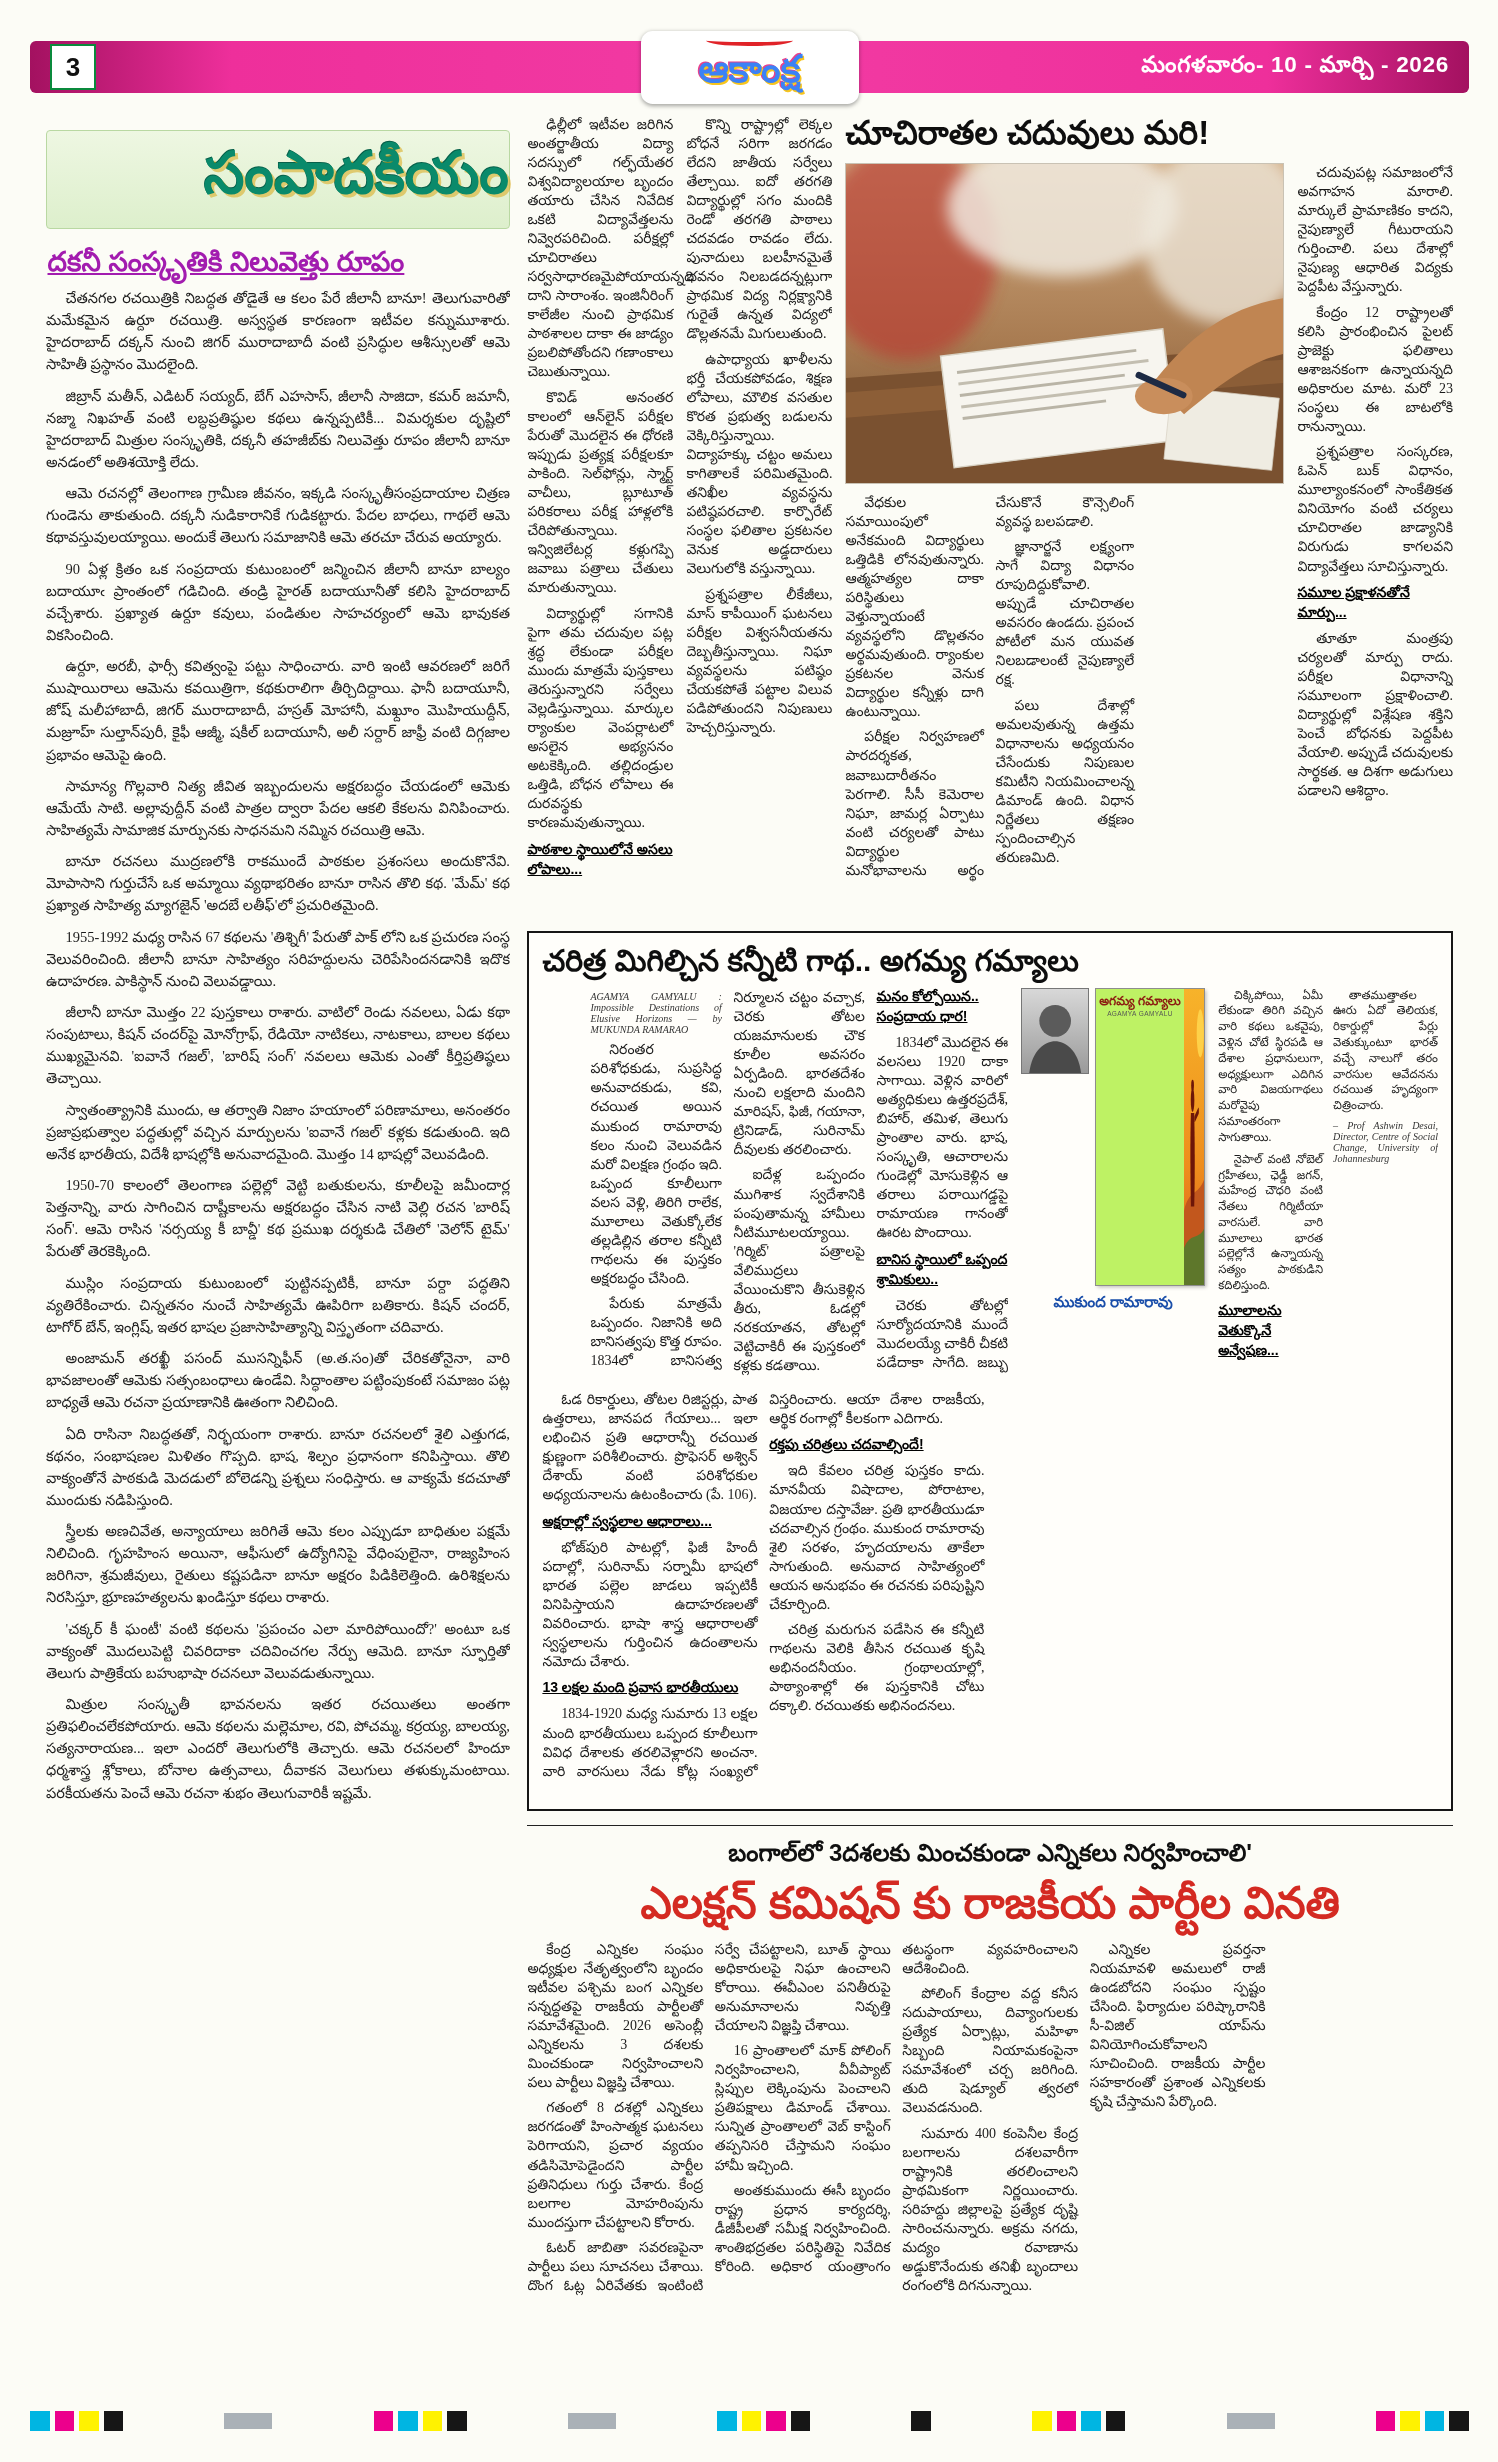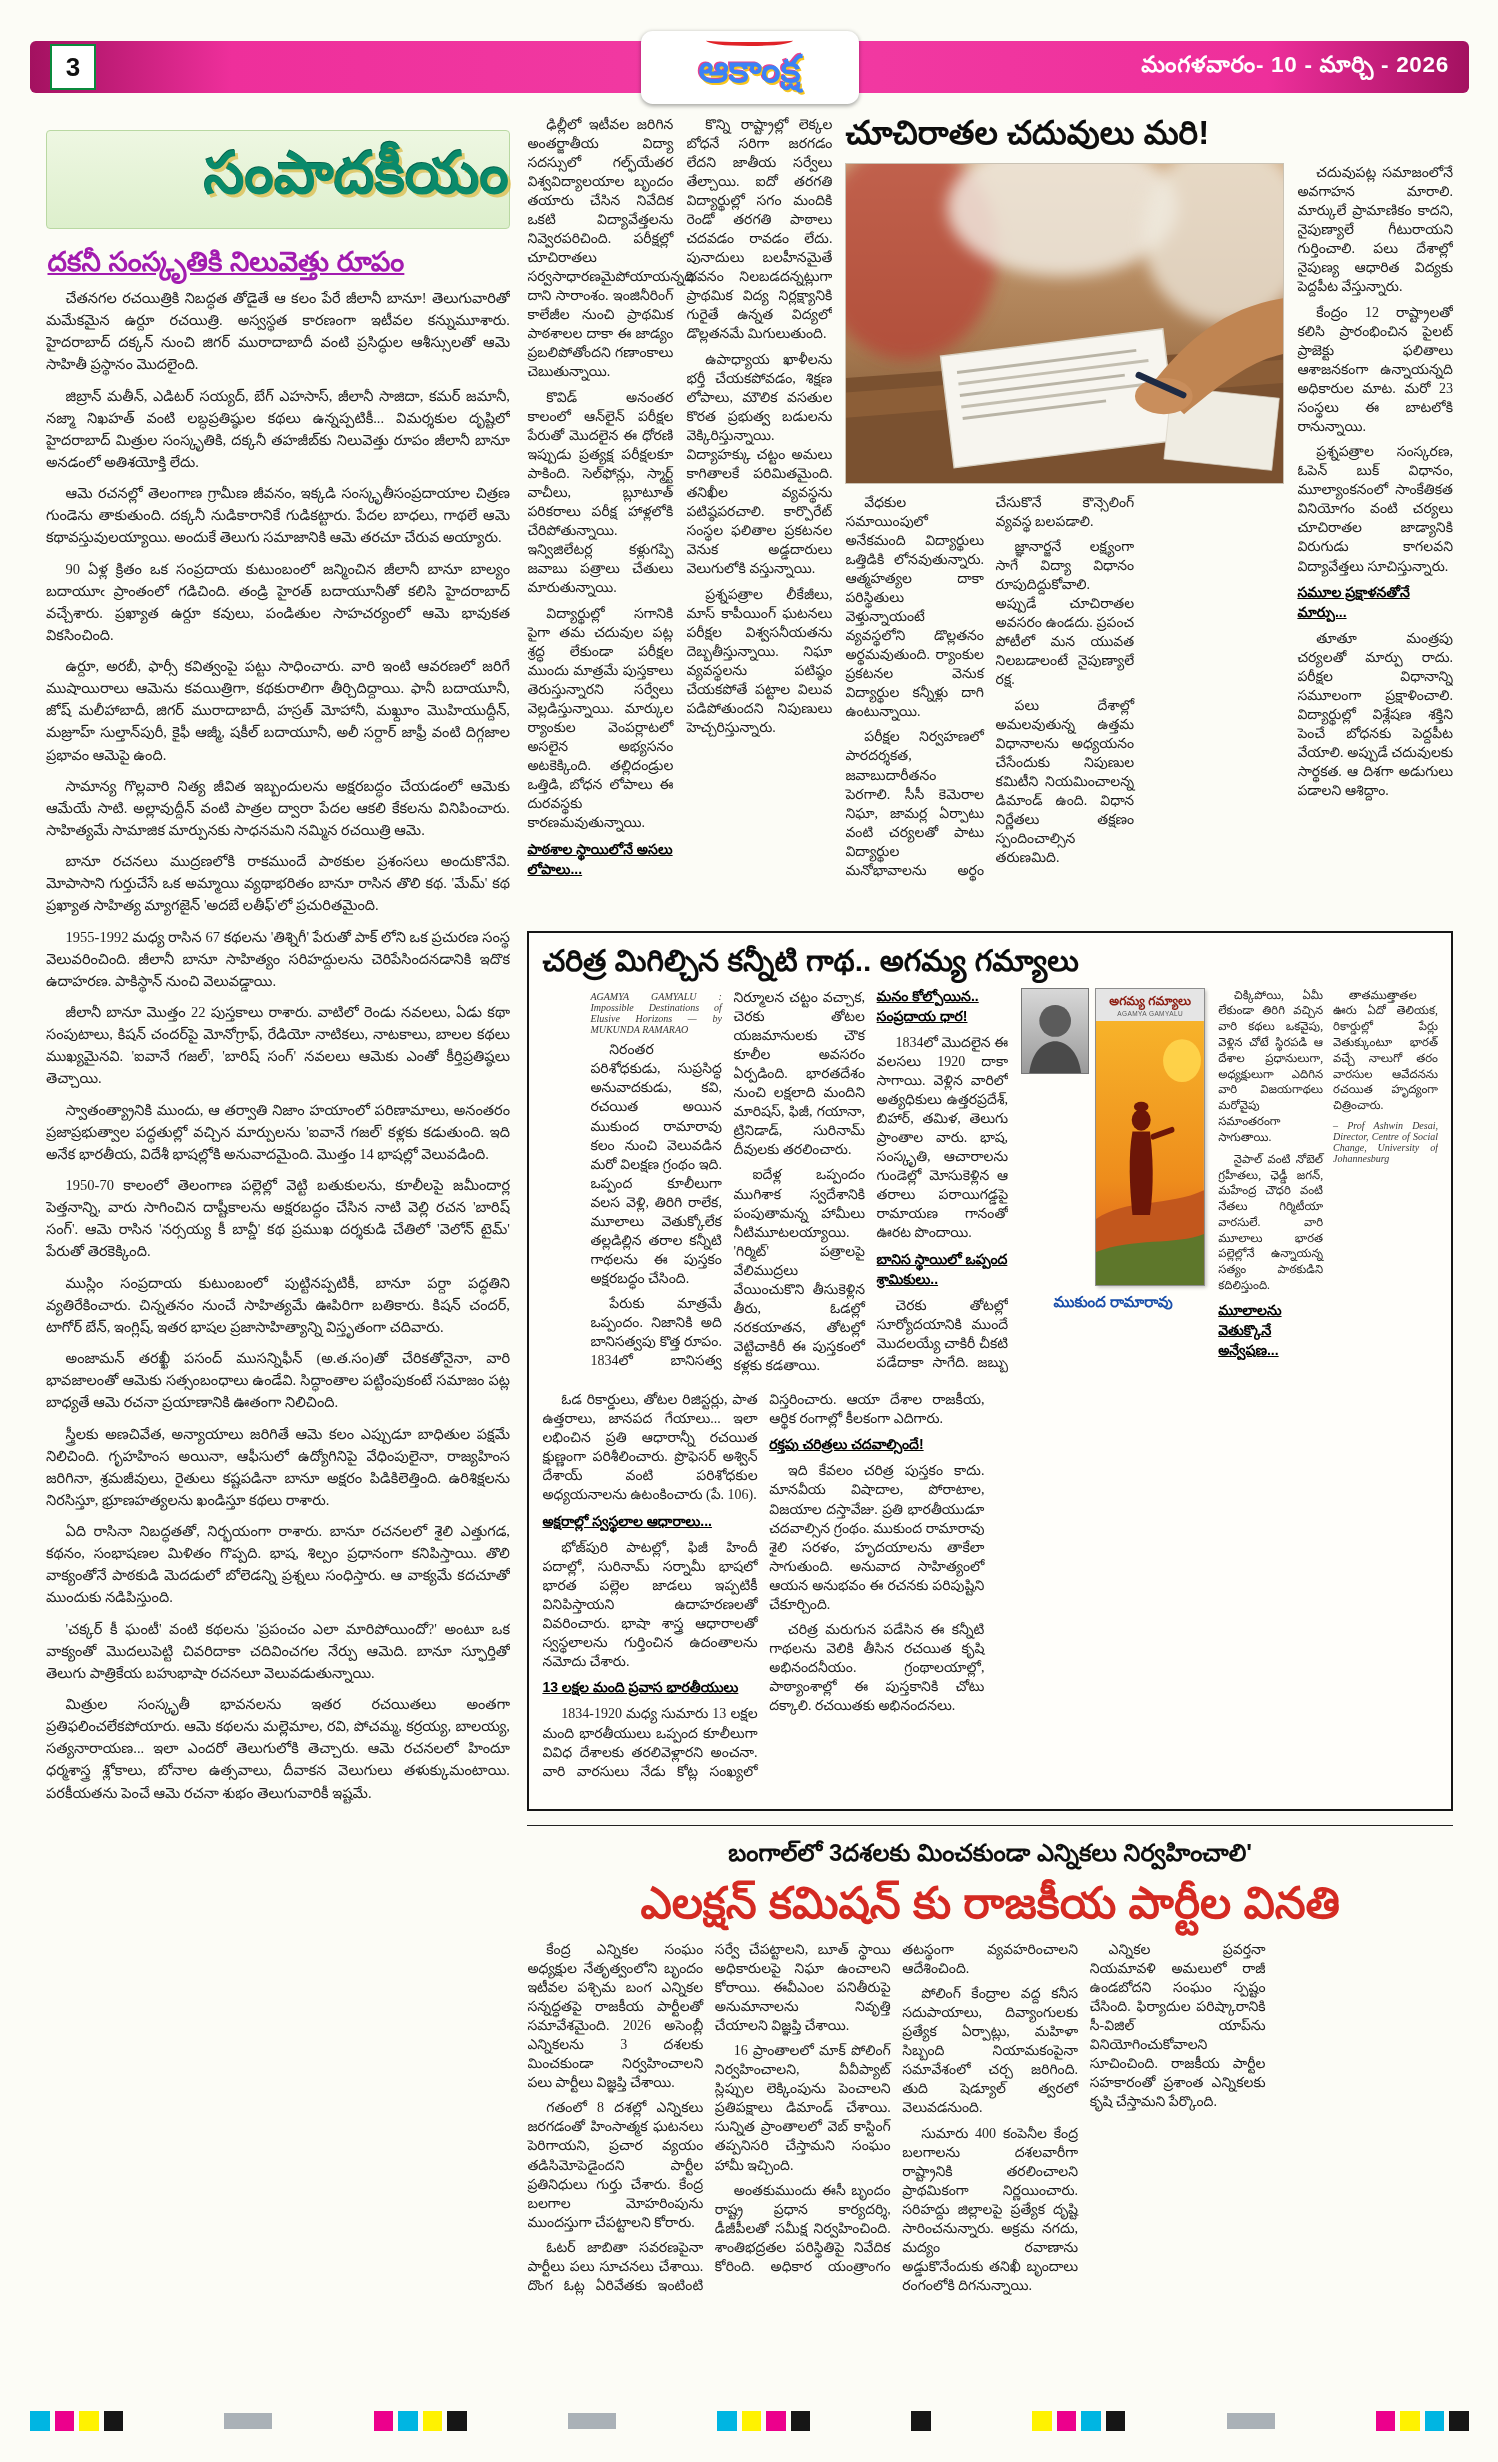--- a/index.html
+++ b/index.html
@@ -55,21 +55,21 @@
 
   
   .article2{border:2.2px solid #161616;padding:11.6px 13px 13px;background:#fffefa;}
   .a2-head{margin:0 0 10px;font:800 30px "Liberation Sans","DejaVu Sans",sans-serif;color:#0e0e0e;line-height:1.12;}
   .a2-top{display:flex;gap:13px;height:392px;overflow:hidden;}
   .a2-left{flex:1.9;column-count:3;column-gap:11.6px;column-fill:auto;overflow:hidden;min-width:0;margin-left:48px;}
   .a2-media{width:184px;flex:none;}
   .media-row{display:flex;gap:5.8px;align-items:flex-start;}
   .author-photo{width:67px;height:84px;border:0.7px solid #777;background:#bbb;}
   .author-photo svg{display:block;width:100%;height:100%;}
-  .book-cover{width:109px;height:296px;border:0.7px solid #8d8d8d;display:flex;flex-direction:column;background:#e5e5e5;
+  .book-cover{width:109px;height:296px;border:0.7px solid #8d8d8d;display:flex;flex-direction:row;background:#bef264;
               box-shadow:1.5px 1.5px 3.6px rgba(0,0,0,.25);}
   .cover-top{padding:5px 2.9px 3.6px;text-align:center;}
   .cover-title{font:700 12.3px "Liberation Sans","DejaVu Sans",sans-serif;color:#8c1d12;line-height:1.15;}
   .cover-sub{font:400 6.5px "Liberation Sans","DejaVu Sans",sans-serif;color:#555;margin-top:2.2px;letter-spacing:0.4px;}
   .cover-art{flex:1;}
   .cover-art svg{display:block;width:100%;height:100%;}
   .author-name{margin-top:7.3px;text-align:center;font:700 15px "Liberation Sans","DejaVu Sans",sans-serif;color:#1b4faa;}
   .a2-right{flex:1;column-count:2;column-gap:10px;column-fill:auto;overflow:hidden;min-width:0;}
   .a2-right .para{font-size:11.6px;}
   .a2-bottom{margin-top:10px;column-count:4;column-gap:11.6px;column-fill:auto;height:406px;overflow:hidden;}
@@ -118,22 +118,22 @@
           <p class="para">90 ఏళ్ల క్రితం ఒక సంప్రదాయ కుటుంబంలో జన్మించిన జీలానీ బానూ బాల్యం బదాయూఁ ప్రాంతంలో గడిచింది. తండ్రి హైరత్ బదాయూనీతో కలిసి హైదరాబాద్ వచ్చేశారు. ప్రఖ్యాత ఉర్దూ కవులు, పండితుల సాహచర్యంలో ఆమె భావుకత వికసించింది.</p>
           <p class="para">ఉర్దూ, అరబీ, ఫార్సీ కవిత్వంపై పట్టు సాధించారు. వారి ఇంటి ఆవరణలో జరిగే ముషాయిరాలు ఆమెను కవయిత్రిగా, కథకురాలిగా తీర్చిదిద్దాయి. ఫానీ బదాయూనీ, జోష్ మలీహాబాదీ, జిగర్ మురాదాబాదీ, హస్రత్ మోహానీ, మఖ్దూం మొహియుద్దీన్, మజ్రూహ్ సుల్తాన్‌పురీ, కైఫీ ఆజ్మీ, షకీల్ బదాయూనీ, అలీ సర్దార్ జాఫ్రీ వంటి దిగ్గజాల ప్రభావం ఆమెపై ఉంది.</p>
           <p class="para">సామాన్య గొల్లవారి నిత్య జీవిత ఇబ్బందులను అక్షరబద్ధం చేయడంలో ఆమెకు ఆమేయే సాటి. అల్లావుద్దీన్ వంటి పాత్రల ద్వారా పేదల ఆకలి కేకలను వినిపించారు. సాహిత్యమే సామాజిక మార్పునకు సాధనమని నమ్మిన రచయిత్రి ఆమె.</p>
           <p class="para">బానూ రచనలు ముద్రణలోకి రాకముందే పాఠకుల ప్రశంసలు అందుకొనేవి. మోపాసాని గుర్తుచేసే ఒక అమ్మాయి వ్యథాభరితం బానూ రాసిన తొలి కథ. 'మేమ్' కథ ప్రఖ్యాత సాహిత్య మ్యాగజైన్ 'అదబే లతీఫ్'లో ప్రచురితమైంది.</p>
           <p class="para">1955-1992 మధ్య రాసిన 67 కథలను 'తిశ్నిగీ' పేరుతో పాక్ లోని ఒక ప్రచురణ సంస్థ వెలువరించింది. జీలానీ బానూ సాహిత్యం సరిహద్దులను చెరిపేసిందనడానికి ఇదొక ఉదాహరణ. పాకిస్థాన్ నుంచి వెలువడ్డాయి.</p>
           <p class="para">జీలానీ బానూ మొత్తం 22 పుస్తకాలు రాశారు. వాటిలో రెండు నవలలు, ఏడు కథా సంపుటాలు, కిషన్ చందర్‌పై మోనోగ్రాఫ్, రేడియో నాటికలు, నాటకాలు, బాలల కథలు ముఖ్యమైనవి. 'ఐవానే గజల్', 'బారిష్ సంగ్' నవలలు ఆమెకు ఎంతో కీర్తిప్రతిష్ఠలు తెచ్చాయి.</p>
           <p class="para">స్వాతంత్య్రానికి ముందు, ఆ తర్వాతి నిజాం హయాంలో పరిణామాలు, అనంతరం ప్రజాప్రభుత్వాల పద్ధతుల్లో వచ్చిన మార్పులను 'ఐవానే గజల్' కళ్లకు కడుతుంది. ఇది అనేక భారతీయ, విదేశీ భాషల్లోకి అనువాదమైంది. మొత్తం 14 భాషల్లో వెలువడింది.</p>
           <p class="para">1950-70 కాలంలో తెలంగాణ పల్లెల్లో వెట్టి బతుకులను, కూలీలపై జమీందార్ల పెత్తనాన్ని, వారు సాగించిన దాష్టీకాలను అక్షరబద్ధం చేసిన నాటి వెల్లి రచన 'బారిష్ సంగ్'. ఆమె రాసిన 'నర్సయ్య కీ బావ్డీ' కథ ప్రముఖ దర్శకుడి చేతిలో 'వెలోన్ టైమ్' పేరుతో తెరకెక్కింది.</p>
           <p class="para">ముస్లిం సంప్రదాయ కుటుంబంలో పుట్టినప్పటికీ, బానూ పర్దా పద్ధతిని వ్యతిరేకించారు. చిన్నతనం నుంచే సాహిత్యమే ఊపిరిగా బతికారు. కిషన్ చందర్, టాగోర్ బేన్, ఇంగ్లిష్, ఇతర భాషల ప్రజాసాహిత్యాన్ని విస్తృతంగా చదివారు.</p>
           <p class="para">అంజామన్ తరఖ్ఖీ పసంద్ ముసన్నిఫీన్ (అ.త.సం)తో చేరికతోనైనా, వారి భావజాలంతో ఆమెకు సత్సంబంధాలు ఉండేవి. సిద్ధాంతాల పట్టింపుకంటే సమాజం పట్ల బాధ్యతే ఆమె రచనా ప్రయాణానికి ఊతంగా నిలిచింది.</p>
+          <p class="para">ఏది రాసినా నిబద్ధతతో, నిర్భయంగా రాశారు. బానూ రచనలలో శైలి ఎత్తుగడ, కథనం, సంభాషణల మిళితం గొప్పది. భాష, శిల్పం ప్రధానంగా కనిపిస్తాయి. తొలి వాక్యంతోనే పాఠకుడి మెదడులో బోలెడన్ని ప్రశ్నలు సంధిస్తారు. ఆ వాక్యమే కదచూతో ముందుకు నడిపిస్తుంది.</p>
           <p class="para">స్త్రీలకు అణచివేత, అన్యాయాలు జరిగితే ఆమె కలం ఎప్పుడూ బాధితుల పక్షమే నిలిచింది. గృహహింస అయినా, ఆఫీసులో ఉద్యోగినిపై వేధింపులైనా, రాజ్యహింస జరిగినా, శ్రమజీవులు, రైతులు కష్టపడినా బానూ అక్షరం పిడికిలెత్తింది. ఉరిశిక్షలను నిరసిస్తూ, భ్రూణహత్యలను ఖండిస్తూ కథలు రాశారు.</p>
-          <p class="para">ఏది రాసినా నిబద్ధతతో, నిర్భయంగా రాశారు. బానూ రచనలలో శైలి ఎత్తుగడ, కథనం, సంభాషణల మిళితం గొప్పది. భాష, శిల్పం ప్రధానంగా కనిపిస్తాయి. తొలి వాక్యంతోనే పాఠకుడి మెదడులో బోలెడన్ని ప్రశ్నలు సంధిస్తారు. ఆ వాక్యమే కదచూతో ముందుకు నడిపిస్తుంది.</p>
           <p class="para">'చక్కర్ కీ ఘంటీ' వంటి కథలను 'ప్రపంచం ఎలా మారిపోయిందో?' అంటూ ఒక వాక్యంతో మొదలుపెట్టి చివరిదాకా చదివించగల నేర్పు ఆమెది. బానూ స్ఫూర్తితో తెలుగు పాత్రికేయ బహుభాషా రచనలూ వెలువడుతున్నాయి.</p>
           <p class="para">మిత్రుల సంస్కృతీ భావనలను ఇతర రచయితలు అంతగా ప్రతిఫలించలేకపోయారు. ఆమె కథలను మల్లెమాల, రవి, పోచమ్మ, కర్రయ్య, బాలయ్య, సత్యనారాయణ... ఇలా ఎందరో తెలుగులోకి తెచ్చారు. ఆమె రచనలలో హిందూ ధర్మశాస్త్ర శ్లోకాలు, బోనాల ఉత్సవాలు, దీవాకన వెలుగులు తళుక్కుమంటాయి. పరకీయతను పెంచే ఆమె రచనా శుభం తెలుగువారికీ ఇష్టమే.</p>
         </div>
     </aside>
 
     <main class="mainarea">
 
       <section class="article1">
         <div class="a1-left">
             <p class="para">ఢిల్లీలో ఇటీవల జరిగిన అంతర్జాతీయ విద్యా సదస్సులో గల్ఫ్‌యేతర విశ్వవిద్యాలయాల బృందం తయారు చేసిన నివేదిక ఒకటి విద్యావేత్తలను నివ్వెరపరిచింది. పరీక్షల్లో చూచిరాతలు సర్వసాధారణమైపోయాయన్నది దాని సారాంశం. ఇంజినీరింగ్ కాలేజీల నుంచి ప్రాథమిక పాఠశాలల దాకా ఈ జాడ్యం ప్రబలిపోతోందని గణాంకాలు చెబుతున్నాయి.</p>

